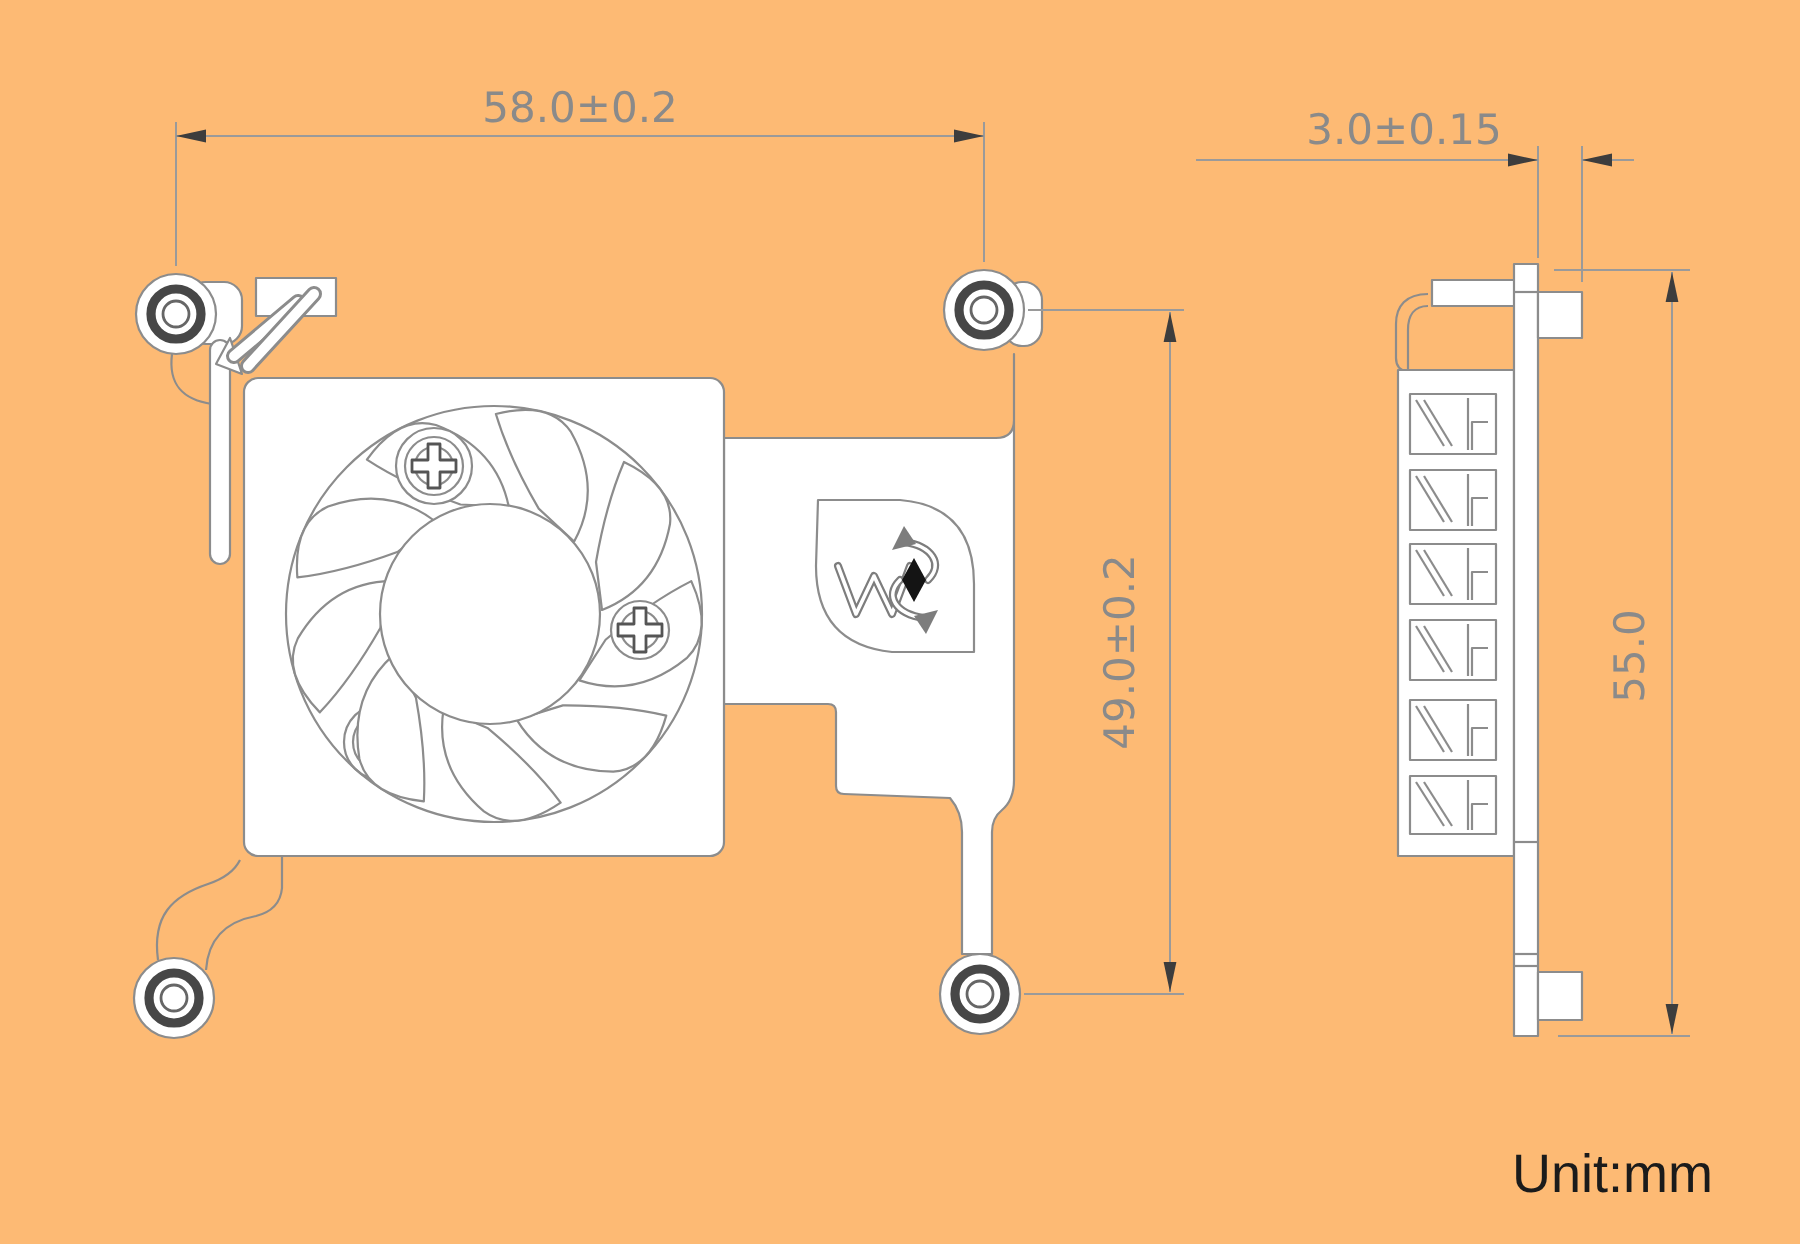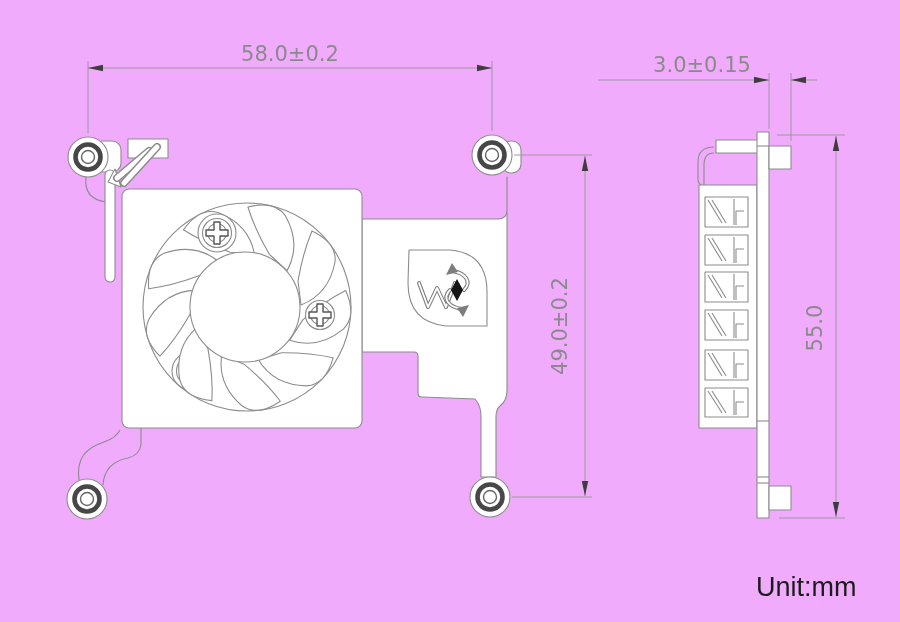--- a/index.html
+++ b/index.html
@@ -1,16 +1,16 @@
 <!DOCTYPE html>
 <html><head>
 <meta charset="utf-8">
 <style>
   html,body{margin:0;padding:0;background:#ffffff;}
-  #stage{position:relative;width:900px;height:622px;background:#f0abfc;overflow:hidden;}
+  #stage{position:relative;width:900px;height:622px;background:#fdba74;overflow:hidden;}
   svg{display:block;}
   .ln  {fill:none;stroke:#8c8c8c;stroke-width:1.1;stroke-linejoin:round;}
   .wh  {fill:#ffffff;stroke:#8c8c8c;stroke-width:1.1;stroke-linejoin:round;}
   .dk  {fill:none;stroke:#474747;stroke-width:4.6;}
   .hole{fill:#ffffff;stroke:#666666;stroke-width:1.4;}
   .dim {fill:none;stroke:#9a9a9a;stroke-width:1;}
   .ar  {fill:#3d3d3d;stroke:none;}
   .tube1{stroke:#8c8c8c;stroke-width:8;stroke-linecap:round;fill:none;}
   .tube2{stroke:#ffffff;stroke-width:5;stroke-linecap:round;fill:none;}
   .lg1 {stroke:#7d7d7d;stroke-width:4;fill:none;stroke-linejoin:round;stroke-linecap:round;}

